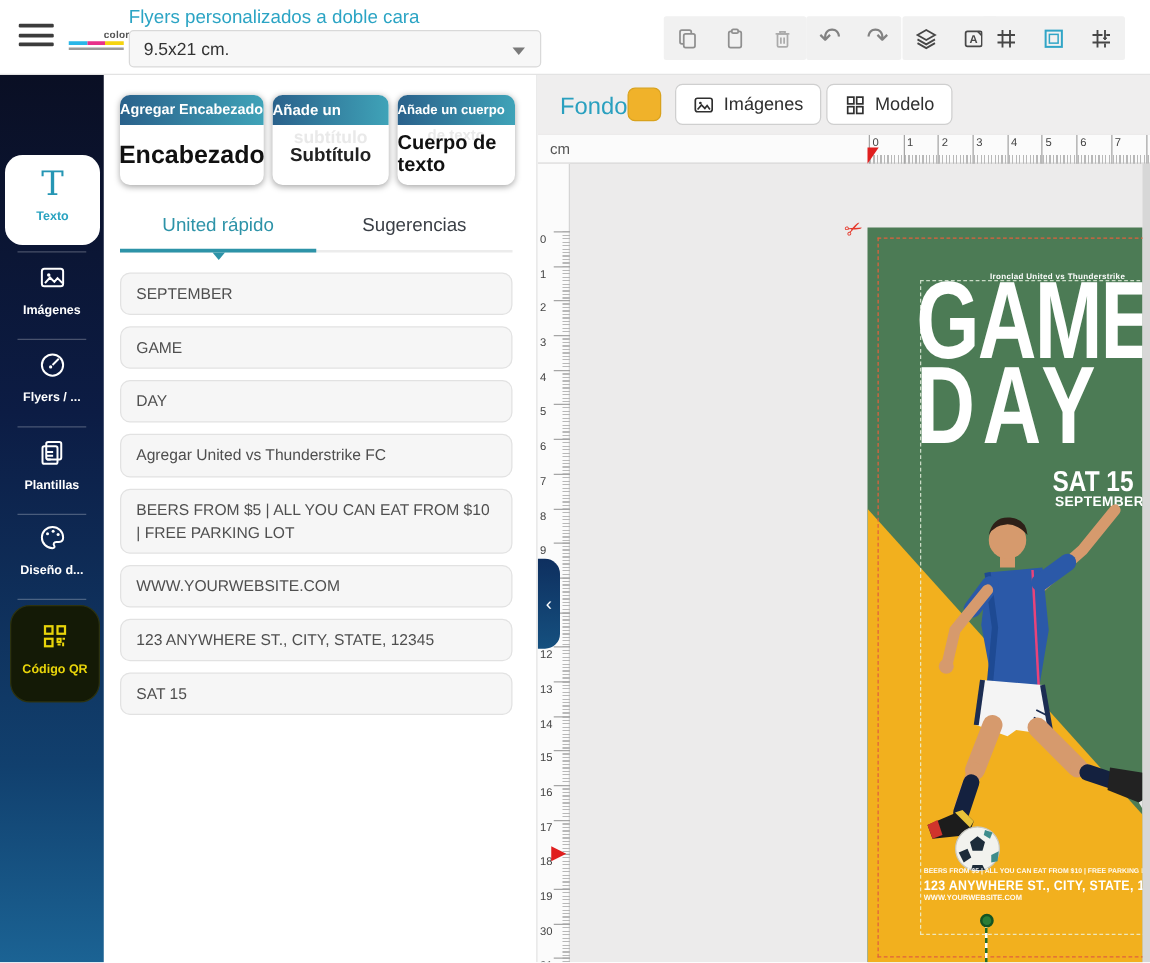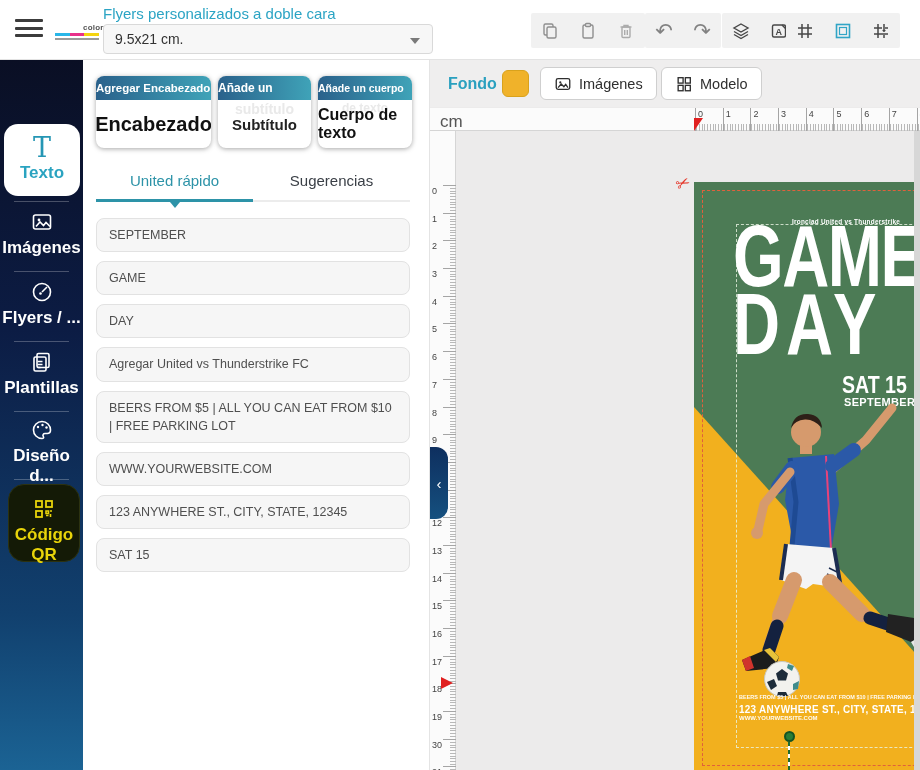--- a/index.html
+++ b/index.html
@@ -27,21 +27,21 @@
   .ticon.dark { color:#474747; }
   .ticon.teal { color:#31a5c6; }
   .ticon.light { color:#ababab; }
   .uglyph { font-size:21px; line-height:20px; color:#828282; }
 
   
   .sidebar { position:absolute; left:0; top:60px; width:83px; height:710px; background:linear-gradient(180deg,#0a0f24 0%,#0c1c44 38%,#11406e 78%,#1b6394 100%); z-index:20; }
   .side-item { position:absolute; left:0; width:83px; text-align:center; cursor:pointer; }
   .side-item .sicon { display:block; margin:0 auto 4px auto; width:24px; height:24px; color:#fff; }
   .side-item .sicon svg { width:24px; height:24px; }
-  .side-item .slabel { font-size:17px; font-weight:bold; color:#fff; }
+  .side-item .slabel { font-size:10px; font-weight:bold; color:#fff; }
   .side-item.active-card { left:4px; width:76px; top:64px; height:72px; background:#fff; border-radius:14px; padding-top:9px; }
   .side-item.active-card .t-glyph { font-family:"DejaVu Serif", serif; font-size:27px; color:#2596b4; line-height:30px; display:block; }
   .side-item.active-card .slabel { color:#2aa3c0; }
   .side-sep { position:absolute; left:14px; width:55px; height:1px; background:rgba(255,255,255,.25); }
   .qr-card { left:8px; width:72px; top:424px; height:78px; background:#141a06; border:1px solid #2c3210; border-radius:16px; padding-top:12px; }
   .qr-card .slabel { color:#e8d40a; }
   .qr-card .sicon { color:#e8d40a; }
 
   
   .panel { position:absolute; left:83px; top:60px; width:347px; height:710px; background:#fff; border-right:1px solid #e4e4e4; z-index:10; }
@@ -60,29 +60,29 @@
   .tab.active { color:#2d93a8; }
   .tab.active::after { content:""; position:absolute; left:0; right:0; bottom:-2px; height:3px; background:#2d93a8; }
   .tab.active .tri { position:absolute; left:50%; bottom:-8px; margin-left:-5px; width:0; height:0; border-left:5px solid transparent; border-right:5px solid transparent; border-top:6px solid #2d93a8; z-index:2; }
 
   .quick-list { position:absolute; left:13px; top:158px; width:314px; }
   .quick-item { background:#f6f6f6; border:1px solid #e2e2e2; border-radius:8px; padding:7px 12px; font-size:12.5px; color:#4f4f4f; line-height:1.45; margin-bottom:9px; cursor:pointer; }
 
   
   .canvas-area { position:absolute; left:430px; top:60px; width:490px; height:710px; background:#ecebeb; overflow:hidden; }
   .cv-toolbar { position:absolute; left:0; top:0; width:490px; height:47px; background:#efeeee; }
-  .fondo-label { position:absolute; left:18px; top:15px; font-size:16px; font-weight:700; color:#2aa0bf; cursor:pointer; }
+  .fondo-label { position:absolute; left:18px; top:15px; font-size:19px; font-weight:400; color:#2aa0bf; cursor:pointer; }
   .swatch { position:absolute; left:72px; top:10px; width:27px; height:27px; border-radius:6px; border:1px solid #d9a21c; cursor:pointer; }
   .cv-btn { position:absolute; top:7px; height:33px; background:#fff; border:1px solid #cfcfcf; border-radius:6px; display:flex; align-items:center; gap:7px; padding:0 13px; font-size:14.5px; color:#2f2f2f; cursor:pointer; }
   .cv-btn svg { width:18px; height:18px; color:#2f2f2f; }
   .btn-images { left:110px; }
   .btn-model  { left:231px; }
 
   .h-ruler { position:absolute; left:0; top:48px; width:490px; height:23px; background:#fbfbfb; border-bottom:1px solid #d5d5d5; }
-  .cm-label { position:absolute; left:10px; top:4px; font-size:17px; color:#555; }
+  .cm-label { position:absolute; left:10px; top:4px; font-size:12px; color:#555; }
   .h-cells { position:absolute; left:265px; top:0; display:flex; height:23px; }
   .hcell { width:27.7px; height:23px; position:relative; border-left:1px solid #a5a5a5; }
   .hcell span { position:absolute; left:2px; top:1px; font-size:9px; color:#444; }
   .hcell::before { content:""; position:absolute; left:0; right:0; bottom:0; height:7px;
       background:repeating-linear-gradient(to right,#b8b8b8 0 1px,transparent 1px 2.77px); }
   .v-ruler { position:absolute; left:0; top:71px; width:26px; height:639px; background:#fbfbfb; border-right:1px solid #d5d5d5; }
   .v-cells { position:absolute; left:0; top:54px; width:26px; }
   .vcell { height:27.7px; position:relative; }
   .vcell span { position:absolute; left:2px; top:1px; font-size:9px; color:#444; }
   .vcell::after { content:""; position:absolute; top:0; right:0; width:13px; height:1px; background:#a5a5a5; }

